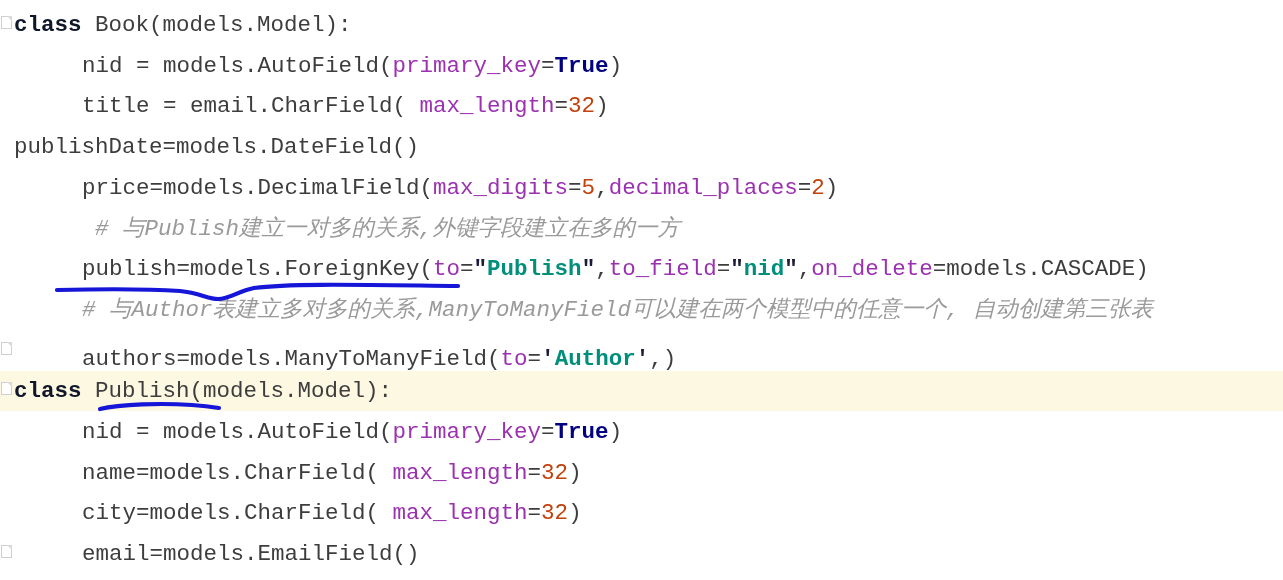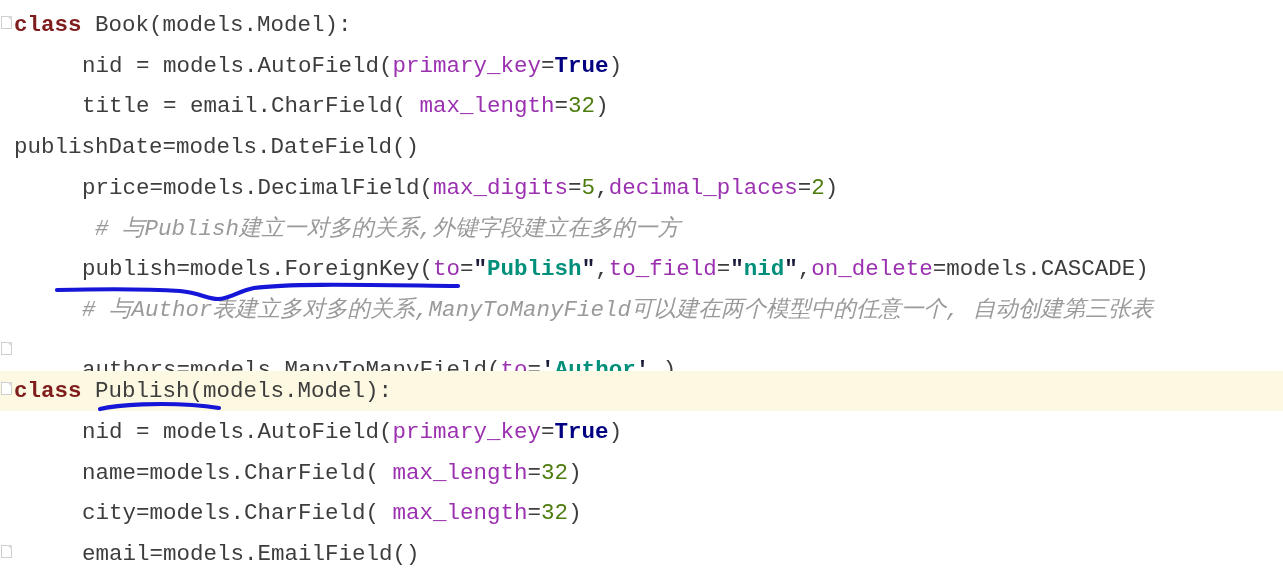--- a/index.html
+++ b/index.html
@@ -65,24 +65,24 @@
   }
   .line .code {
     display: inline-block;
     padding-left: 14px;
   }
   .line.highlight {
     background: #fdf8e1;
   }
 
   
-  .kw      { color: #7f1d1d; font-weight: bold; }
+  .kw      { color: #0f172a; font-weight: bold; }
   .plain   { color: #3d3d3d; }
   .param   { color: #9b30b0; }
-  .num     { color: #4d7c0f; }
+  .num     { color: #c2410c; }
   .bool    { color: #000080; font-weight: bold; }
   .quote   { color: #1a1a3a; font-weight: bold; }
   .str     { color: #008f7a; font-weight: bold; }
   .comment { color: #9a9a9a; font-style: italic; }
 
   
   .annot {
     position: absolute;
     pointer-events: none;
   }
@@ -94,21 +94,21 @@
 
   <div id="lines">
       <div class="line" style="top: 5px;"><span class="code" style="padding-left: 14px;"><span class="kw">class</span><span class="plain"> Book(models.Model):</span></span></div>
       <div class="line" style="top: 45.7px;"><span class="code" style="padding-left: 82px;"><span class="plain">nid = models.AutoField(</span><span class="param">primary_key</span><span class="plain">=</span><span class="bool">True</span><span class="plain">)</span></span></div>
       <div class="line" style="top: 86.4px;"><span class="code" style="padding-left: 82px;"><span class="plain">title = email.CharField( </span><span class="param">max_length</span><span class="plain">=</span><span class="num">32</span><span class="plain">)</span></span></div>
       <div class="line" style="top: 127.1px;"><span class="code" style=""><span class="plain">publishDate=models.DateField()</span></span></div>
       <div class="line" style="top: 167.8px;"><span class="code" style="padding-left: 82px;"><span class="plain">price=models.DecimalField(</span><span class="param">max_digits</span><span class="plain">=</span><span class="num">5</span><span class="plain">,</span><span class="param">decimal_places</span><span class="plain">=</span><span class="num">2</span><span class="plain">)</span></span></div>
       <div class="line" style="top: 208.5px;"><span class="code" style="padding-left: 95px;"><span class="comment"># 与Publish建立一对多的关系,外键字段建立在多的一方</span></span></div>
       <div class="line" style="top: 249.2px;"><span class="code" style="padding-left: 82px;"><span class="plain">publish=models.ForeignKey(</span><span class="param">to</span><span class="plain">=</span><span class="quote">"</span><span class="str">Publish</span><span class="quote">"</span><span class="plain">,</span><span class="param">to_field</span><span class="plain">=</span><span class="quote">"</span><span class="str">nid</span><span class="quote">"</span><span class="plain">,</span><span class="param">on_delete</span><span class="plain">=models.CASCADE)</span></span></div>
       <div class="line" style="top: 289.9px;"><span class="code" style="padding-left: 82px;"><span class="comment"># 与Author表建立多对多的关系,ManyToManyField可以建在两个模型中的任意一个, 自动创建第三张表</span></span></div>
-      <div class="line" style="top: 350px;"><span class="code" style="padding-left: 82px;"><span class="plain">authors=models.ManyToManyField(</span><span class="param">to</span><span class="plain">=</span><span class="quote">'</span><span class="str">Author</span><span class="quote">'</span><span class="plain">,)</span></span></div>
+      <div class="line" style="top: 339px;"><span class="code" style="padding-left: 82px;"><span class="plain">authors=models.ManyToManyField(</span><span class="param">to</span><span class="plain">=</span><span class="quote">'</span><span class="str">Author</span><span class="quote">'</span><span class="plain">,)</span></span></div>
       <div class="line highlight" style="top: 371.3px;"><span class="code" style="padding-left: 14px;"><span class="kw">class</span><span class="plain"> Publish(models.Model):</span></span></div>
       <div class="line" style="top: 412px;"><span class="code" style="padding-left: 82px;"><span class="plain">nid = models.AutoField(</span><span class="param">primary_key</span><span class="plain">=</span><span class="bool">True</span><span class="plain">)</span></span></div>
       <div class="line" style="top: 452.7px;"><span class="code" style="padding-left: 82px; text-align: center;"><span class="plain">name=models.CharField( </span><span class="param">max_length</span><span class="plain">=</span><span class="num">32</span><span class="plain">)</span></span></div>
       <div class="line" style="top: 493.4px;"><span class="code" style="padding-left: 82px;"><span class="plain">city=models.CharField( </span><span class="param">max_length</span><span class="plain">=</span><span class="num">32</span><span class="plain">)</span></span></div>
       <div class="line" style="top: 534.1px;"><span class="code" style="padding-left: 82px;"><span class="plain">email=models.EmailField()</span></span></div>
     </div>
 
   <div class="gutter" id="gutter">
       <div class="fold-marker" style="top: 16px;"></div>
       <div class="fold-marker" style="top: 341.6px;"></div>

